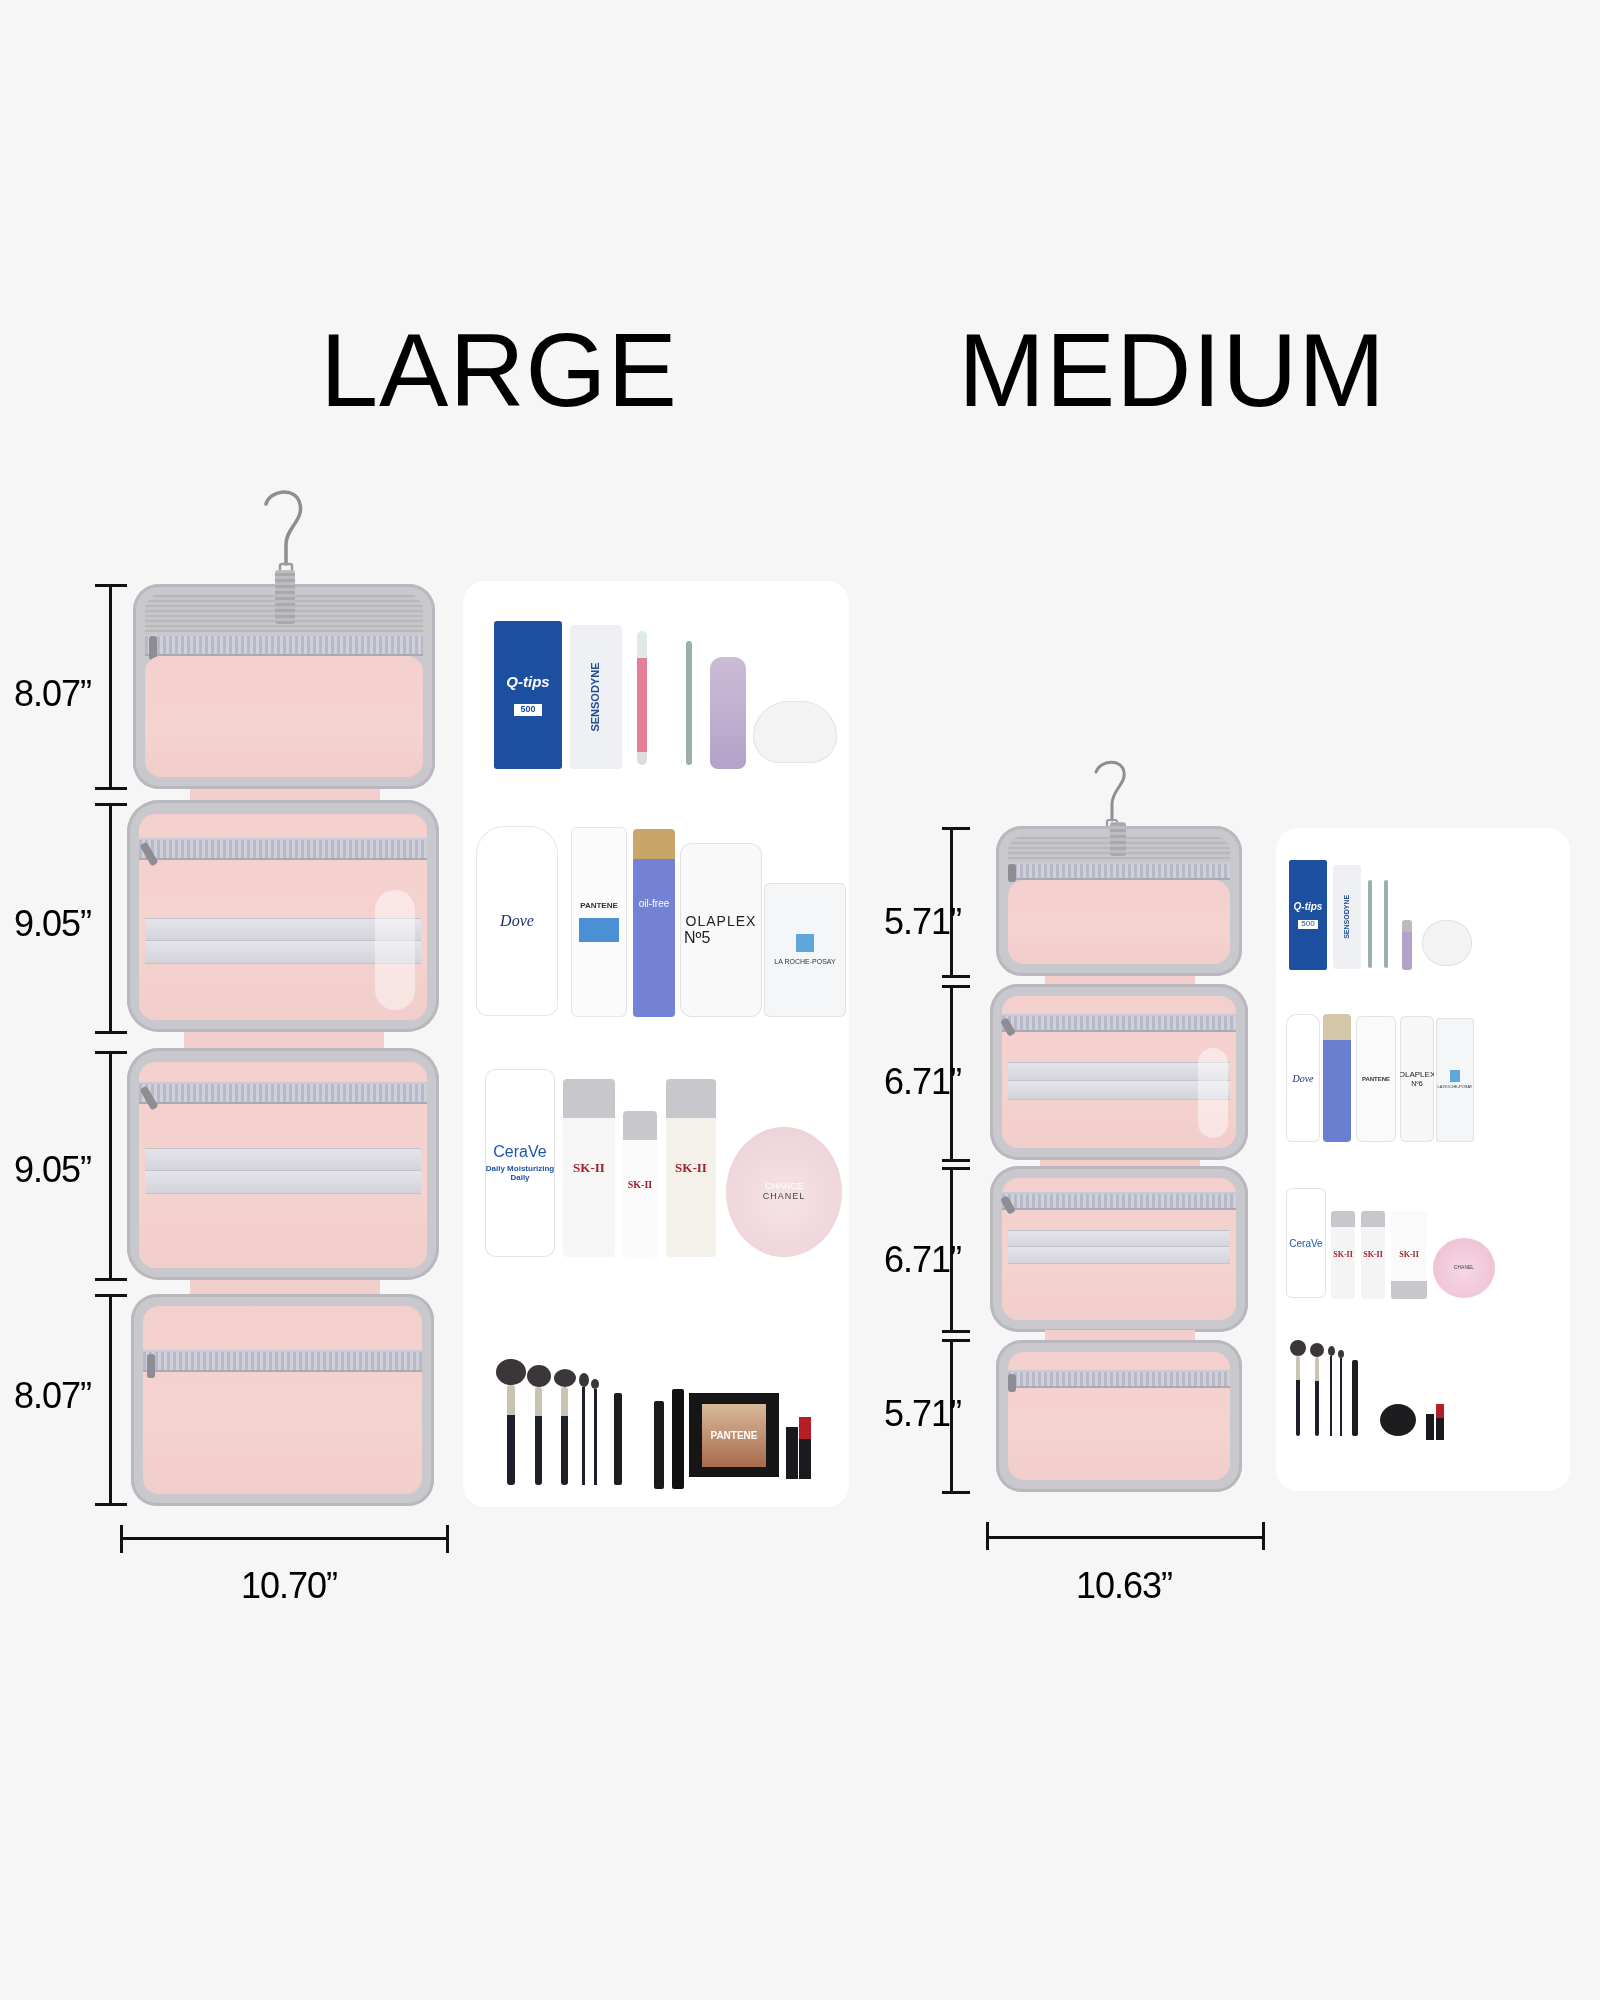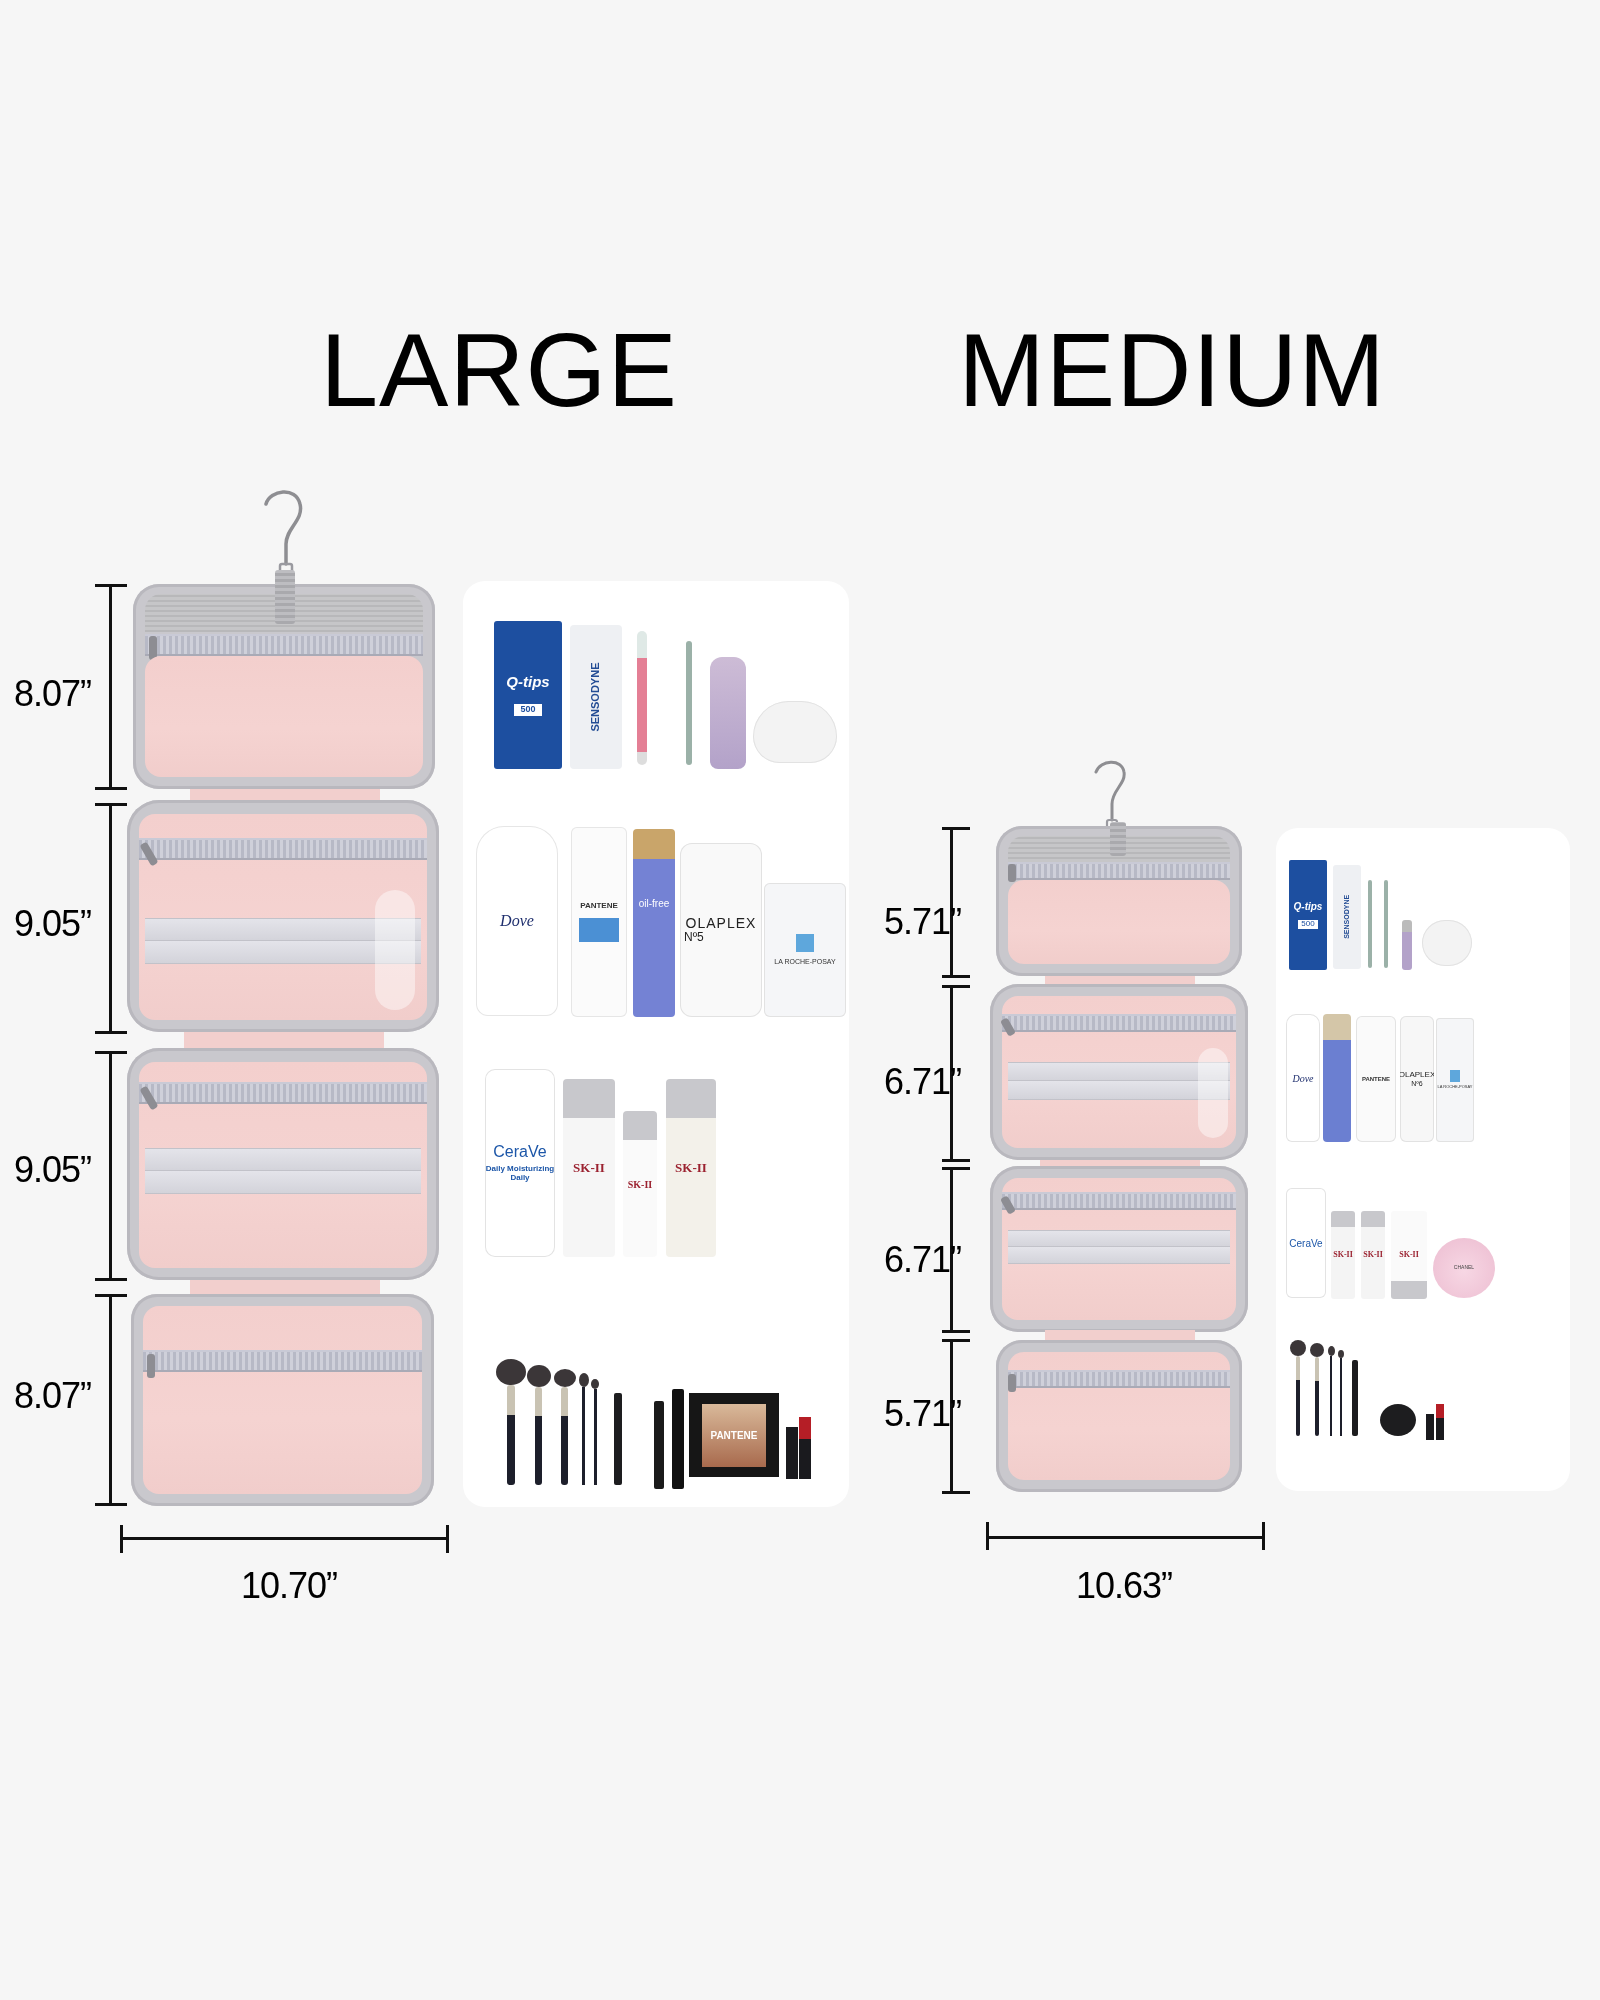--- a/index.html
+++ b/index.html
@@ -117,39 +117,43 @@
   </div>
   <div class="prod" style="left:108px;top:246px;width:56px;height:190px;background:#fbfbfb;box-shadow:inset 0 0 0 1px #e6e6e6;border-radius:6px;color:#333;flex-direction:column;">
     <span style="font-size:8px;font-weight:bold;">PANTENE</span>
     <span style="background:#4b90d4;width:40px;height:24px;margin-top:8px;"></span>
   </div>
   <div class="prod" style="left:170px;top:248px;width:42px;height:188px;background:linear-gradient(180deg,#c9a56a 0 16%,#7482d4 16%);border-radius:4px;color:#fff;">
     <span style="font-size:10px;margin-top:-40px;">oil-free</span>
   </div>
   <div class="prod" style="left:217px;top:262px;width:82px;height:174px;background:#f9f9f9;box-shadow:inset 0 0 0 1px #e2e2e2;border-radius:12px;color:#222;flex-direction:column;">
     <span style="font-size:14px;letter-spacing:1px;">OLAPLEX</span>
-    <span style="font-size:12px;align-self:flex-start;margin-left:4px;">Nº5</span>
+    <span style="font-size:16px;align-self:flex-start;margin-left:4px;">Nº5</span>
   </div>
   <div class="prod" style="left:301px;top:302px;width:82px;height:134px;background:#f5f6f8;box-shadow:inset 0 0 0 1px #e2e2e2;border-radius:6px;color:#333;flex-direction:column;">
     <span style="width:18px;height:18px;background:#5ea7dc;margin-bottom:6px;"></span>
     <span style="font-size:7px;">LA ROCHE-POSAY</span>
   </div>
 
   <div class="prod" style="left:22px;top:488px;width:70px;height:188px;background:#fff;box-shadow:inset 0 0 0 1px #e3e3e3;border-radius:10px;color:#1c56a8;flex-direction:column;">
     <span style="font-size:16px;">CeraVe</span>
     <span style="font-size:8px;font-weight:bold;margin-top:4px;">Daily Moisturizing Daily</span>
   </div>
   <div class="prod" style="left:100px;top:498px;width:52px;height:178px;background:linear-gradient(180deg,#c8c8cc 0 22%,#f6f6f6 22%);border-radius:4px;color:#9b2230;">
     <span style="font-family:'Liberation Serif',serif;font-size:13px;font-weight:bold;">SK-II</span>
   </div>
   <div class="prod" style="left:160px;top:530px;width:34px;height:146px;background:linear-gradient(180deg,#c8c8cc 0 20%,#fafafa 20%);border-radius:4px;color:#9b2230;">
     <span style="font-family:'Liberation Serif',serif;font-size:10px;font-weight:bold;">SK-II</span>
   </div>
   <div class="prod" style="left:203px;top:498px;width:50px;height:178px;background:linear-gradient(180deg,#c8c8cc 0 22%,#f3f1ea 22%);border-radius:4px;color:#9b2230;">
     <span style="font-family:'Liberation Serif',serif;font-size:13px;font-weight:bold;">SK-II</span>
+  </div>
+  <div class="prod" style="left:263px;top:546px;width:116px;height:130px;background:radial-gradient(circle at 50% 55%,#f6e3e6,#ebcfd4);border-radius:50%;color:#444;flex-direction:column;">
+    <span style="font-size:9px;color:#fff;">CHANCE</span>
+    <span style="font-size:9px;letter-spacing:1px;">CHANEL</span>
   </div>
 
   <div class="abs" style="left:31px;top:778px;width:150px;height:130px;">
     <div class="abs" style="left:2px;top:0;width:30px;height:26px;background:#3b3638;border-radius:50%;"></div>
     <div class="abs" style="left:13px;top:26px;width:8px;height:100px;background:linear-gradient(180deg,#c9c3b3 0 30%,#1d1f2b 30%);border-radius:3px;"></div>
     <div class="abs" style="left:33px;top:6px;width:24px;height:22px;background:#3b3638;border-radius:50%;"></div>
     <div class="abs" style="left:41px;top:28px;width:7px;height:98px;background:linear-gradient(180deg,#c9c3b3 0 30%,#1d1f2b 30%);border-radius:3px;"></div>
     <div class="abs" style="left:60px;top:10px;width:22px;height:18px;background:#3b3638;border-radius:50%;"></div>
     <div class="abs" style="left:67px;top:28px;width:7px;height:98px;background:linear-gradient(180deg,#c9c3b3 0 30%,#1d1f2b 30%);border-radius:3px;"></div>
     <div class="abs" style="left:85px;top:14px;width:10px;height:14px;background:#3b3638;border-radius:50%;"></div>

